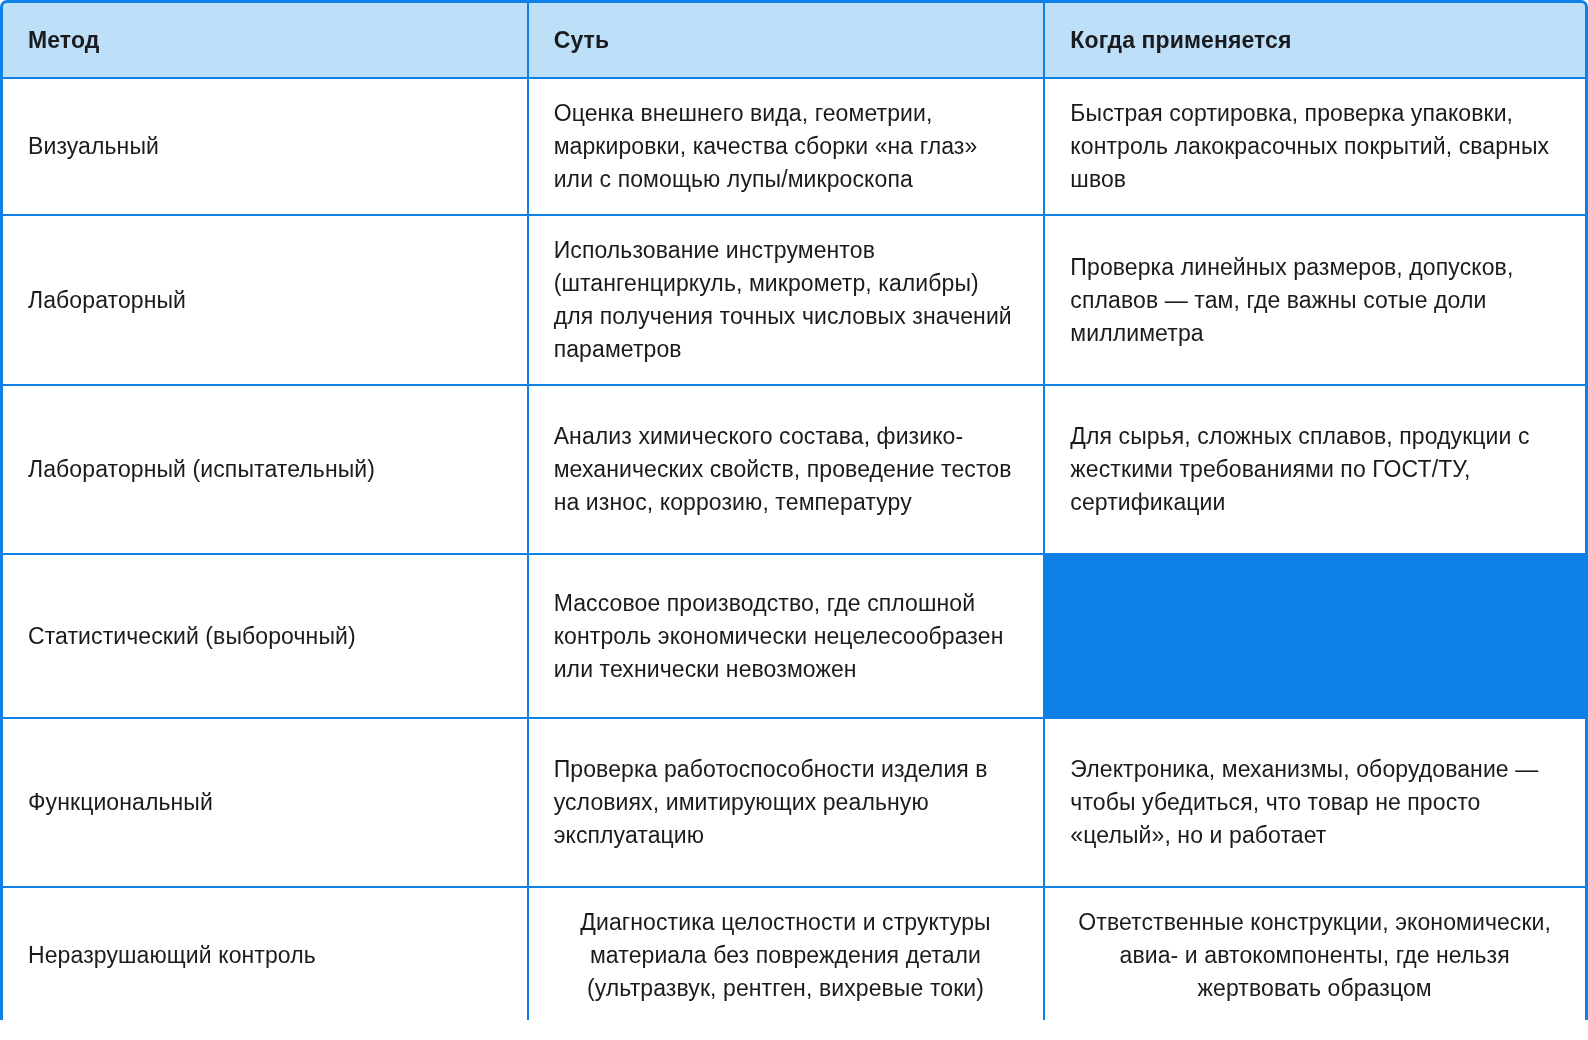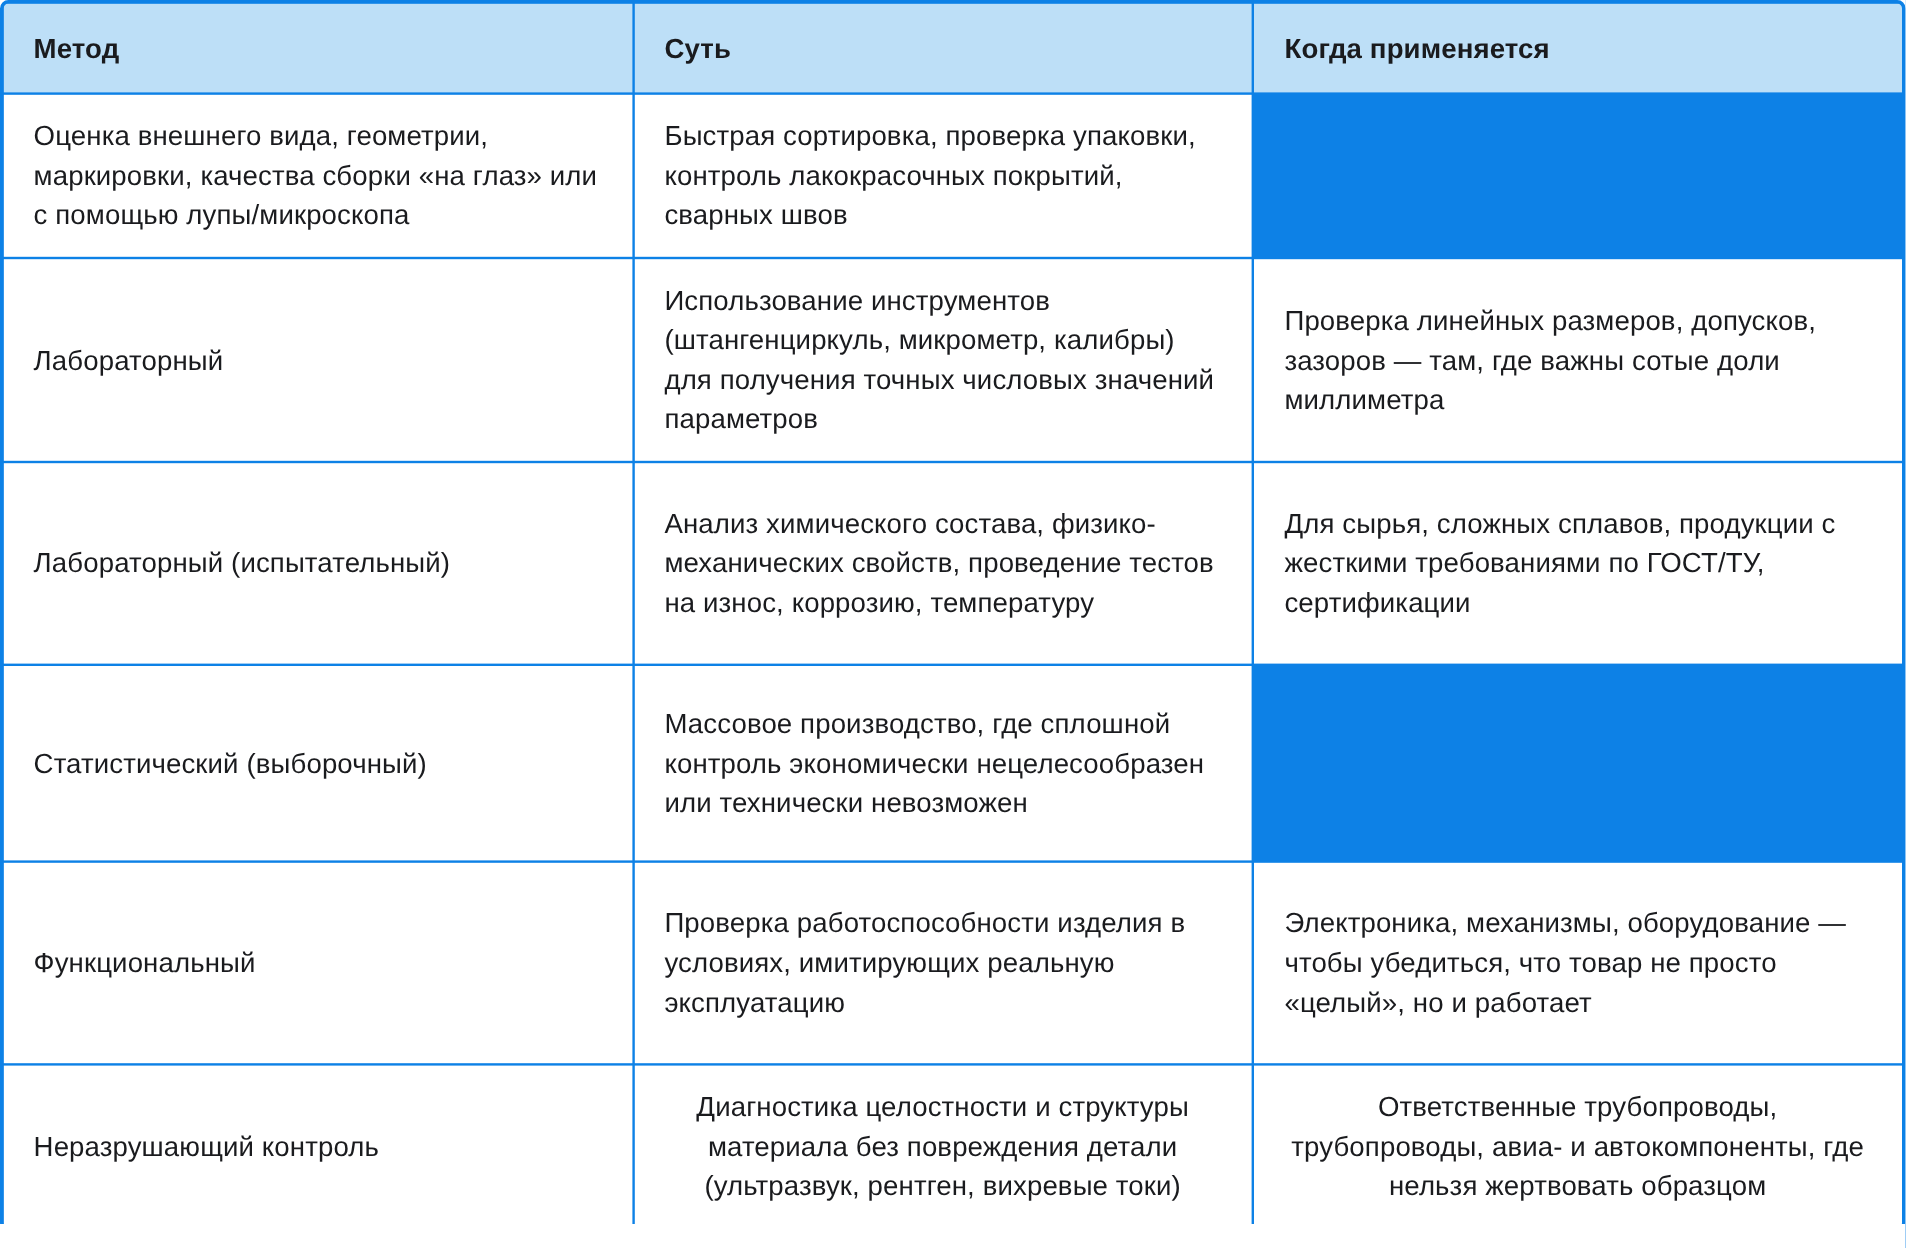--- a/index.html
+++ b/index.html
@@ -64,28 +64,29 @@
 <div class="page">
   <div class="tbl">
     <div class="row header">
       <div class="cell">Метод</div>
       <div class="cell">Суть</div>
       <div class="cell">Когда применяется</div>
     </div>
 
     <div style="display:contents">
   <div class="row">
+    <div class="cell">Визуальный</div>
     <div class="cell">Оценка внешнего вида, геометрии, маркировки, качества сборки «на глаз» или с помощью лупы/микроскопа</div>
     <div class="cell">Быстрая сортировка, проверка упаковки, контроль лакокрасочных покрытий, сварных швов</div>
   </div>
 
   <div class="row">
     <div class="cell">Лабораторный</div>
     <div class="cell">Использование инструментов (штангенциркуль, микрометр, калибры) для получения точных числовых значений параметров</div>
-    <div class="cell">Проверка линейных размеров, допусков, зазоров — там, где важны сотые доли миллиметра</div>
+    <div class="cell">Проверка линейных размеров, допусков, сплавов — там, где важны сотые доли миллиметра</div>
   </div>
 
   <div class="row">
     <div class="cell">Лабораторный (испытательный)</div>
     <div class="cell">Анализ химического состава, физико-механических свойств, проведение тестов на износ, коррозию, температуру</div>
     <div class="cell">Для сырья, сложных сплавов, продукции с жесткими требованиями по ГОСТ/ТУ, сертификации</div>
   </div>
 
   <div class="row">
     <div class="cell">Статистический (выборочный)</div>
@@ -94,17 +95,17 @@
 
   <div class="row">
     <div class="cell">Функциональный</div>
     <div class="cell">Проверка работоспособности изделия в условиях, имитирующих реальную эксплуатацию</div>
     <div class="cell">Электроника, механизмы, оборудование — чтобы убедиться, что товар не просто «целый», но и работает</div>
   </div>
 
   <div class="row">
     <div class="cell">Неразрушающий контроль</div>
     <div class="cell">Диагностика целостности и структуры материала без повреждения детали (ультразвук, рентген, вихревые токи)</div>
-    <div class="cell">Ответственные трубопроводы, трубопроводы, авиа- и автокомпоненты, где нельзя жертвовать образцом</div>
+    <div class="cell">Ответственные конструкции, экономически, авиа- и автокомпоненты, где нельзя жертвовать образцом</div>
   </div>
 </div>
   </div>
 </div>
 
 </body></html>

